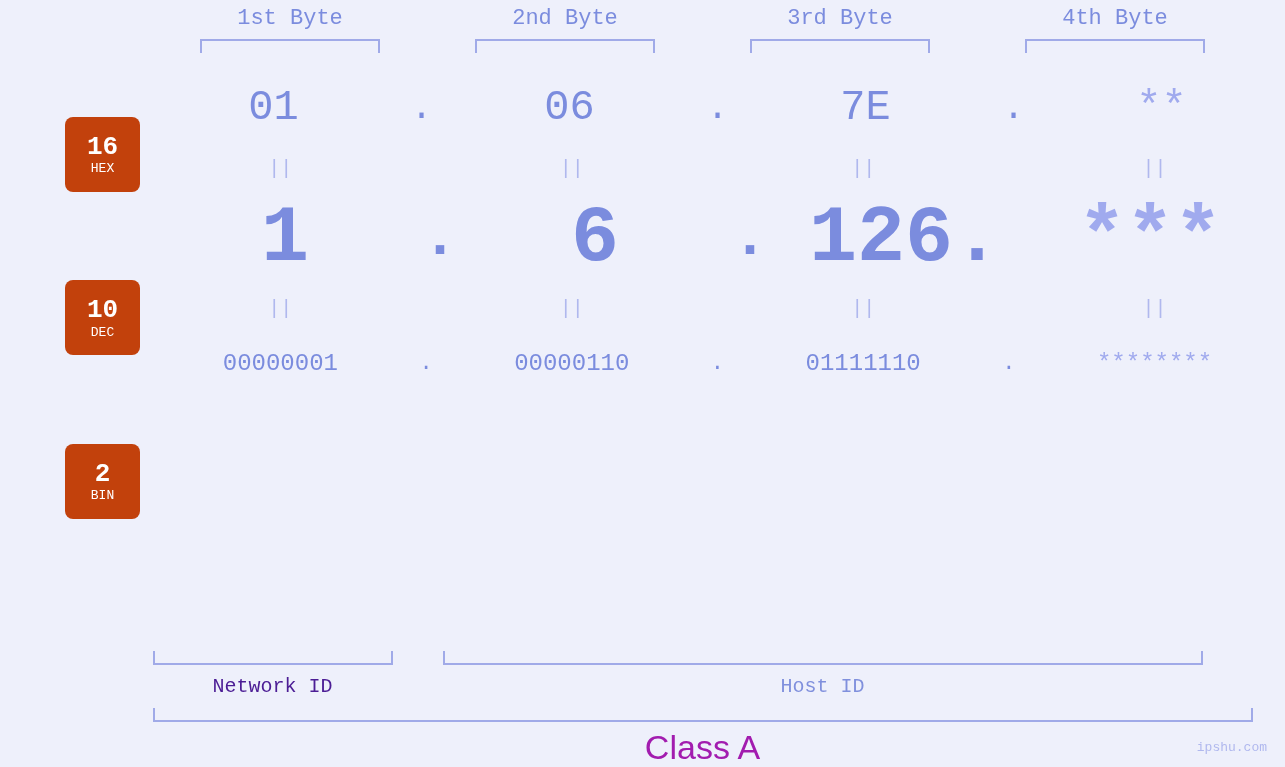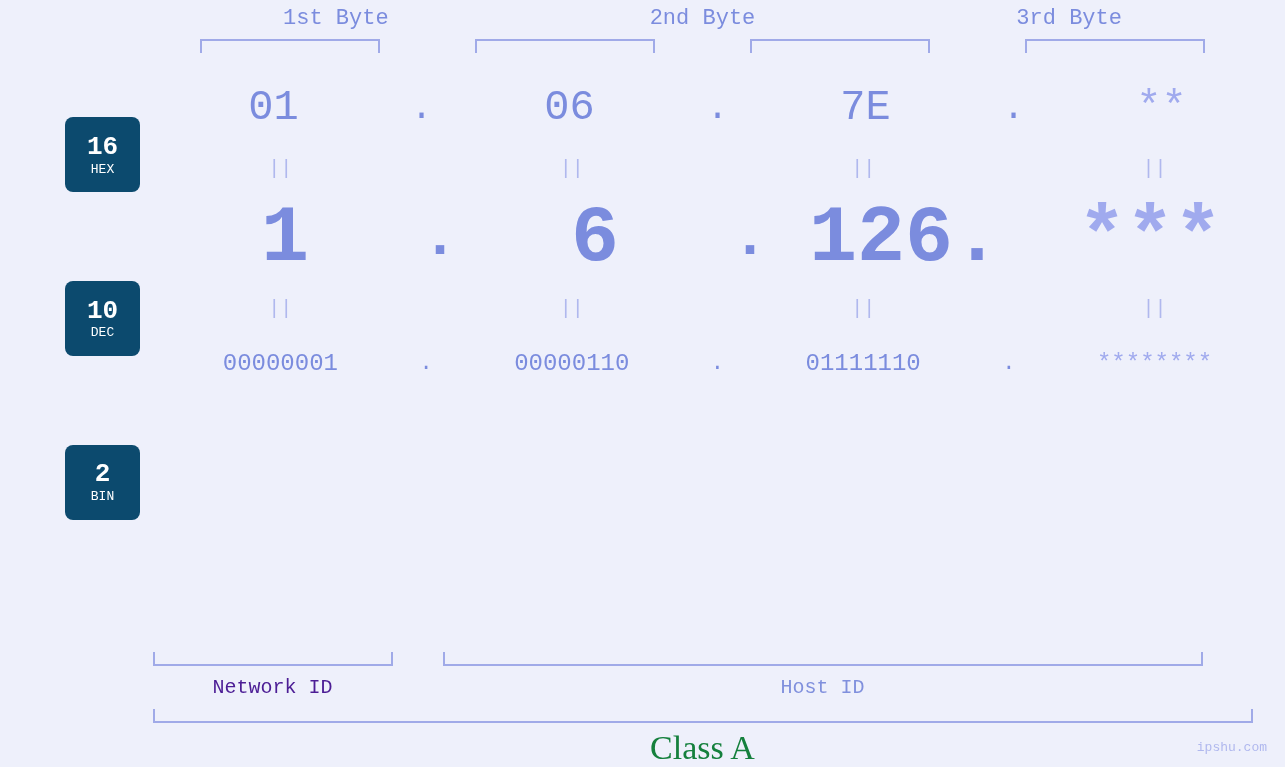--- a/index.html
+++ b/index.html
@@ -70,21 +70,21 @@
       display: flex;
       flex-direction: column;
       justify-content: space-around;
       align-items: center;
       width: 120px;
       padding-bottom: 80px;
       padding-top: 10px;
     }
 
     .badge {
-      background: #0c4a6e;
+      background: #c2410c;
       color: white;
       border-radius: 8px;
       width: 75px;
       height: 75px;
       display: flex;
       flex-direction: column;
       align-items: center;
       justify-content: center;
       font-family: 'Courier New', Courier, monospace;
     }
@@ -243,22 +243,22 @@
     .class-label-row {
       display: flex;
       width: 1100px;
       margin-left: 120px;
       justify-content: center;
       margin-top: 6px;
     }
 
     .class-label {
       font-size: 34px;
-      color: #15803d;
-      font-family: Liberation Serif, serif;
+      color: #a21caf;
+      font-family: Liberation Sans, sans-serif;
       text-align: center;
     }
 
     
     .watermark {
       position: absolute;
       bottom: 12px;
       right: 18px;
       font-size: 13px;
       color: #b0b8ee;
@@ -289,20 +289,21 @@
   </style>
 </head>
 <body>
 
 <div class="container">
 
   <div class="byte-headers">
     <div class="byte-header col-w">1st Byte</div>
     <div class="byte-header col-w">2nd Byte</div>
     <div class="byte-header col-w">3rd Byte</div>
+    <div class="byte-header col-w">4th Byte</div>
   </div>
 
   <div class="brackets-row">
     <div class="bracket-line"></div>
     <div class="bracket-line"></div>
     <div class="bracket-line"></div>
     <div class="bracket-line"></div>
   </div>
 
   <div class="main-grid">

